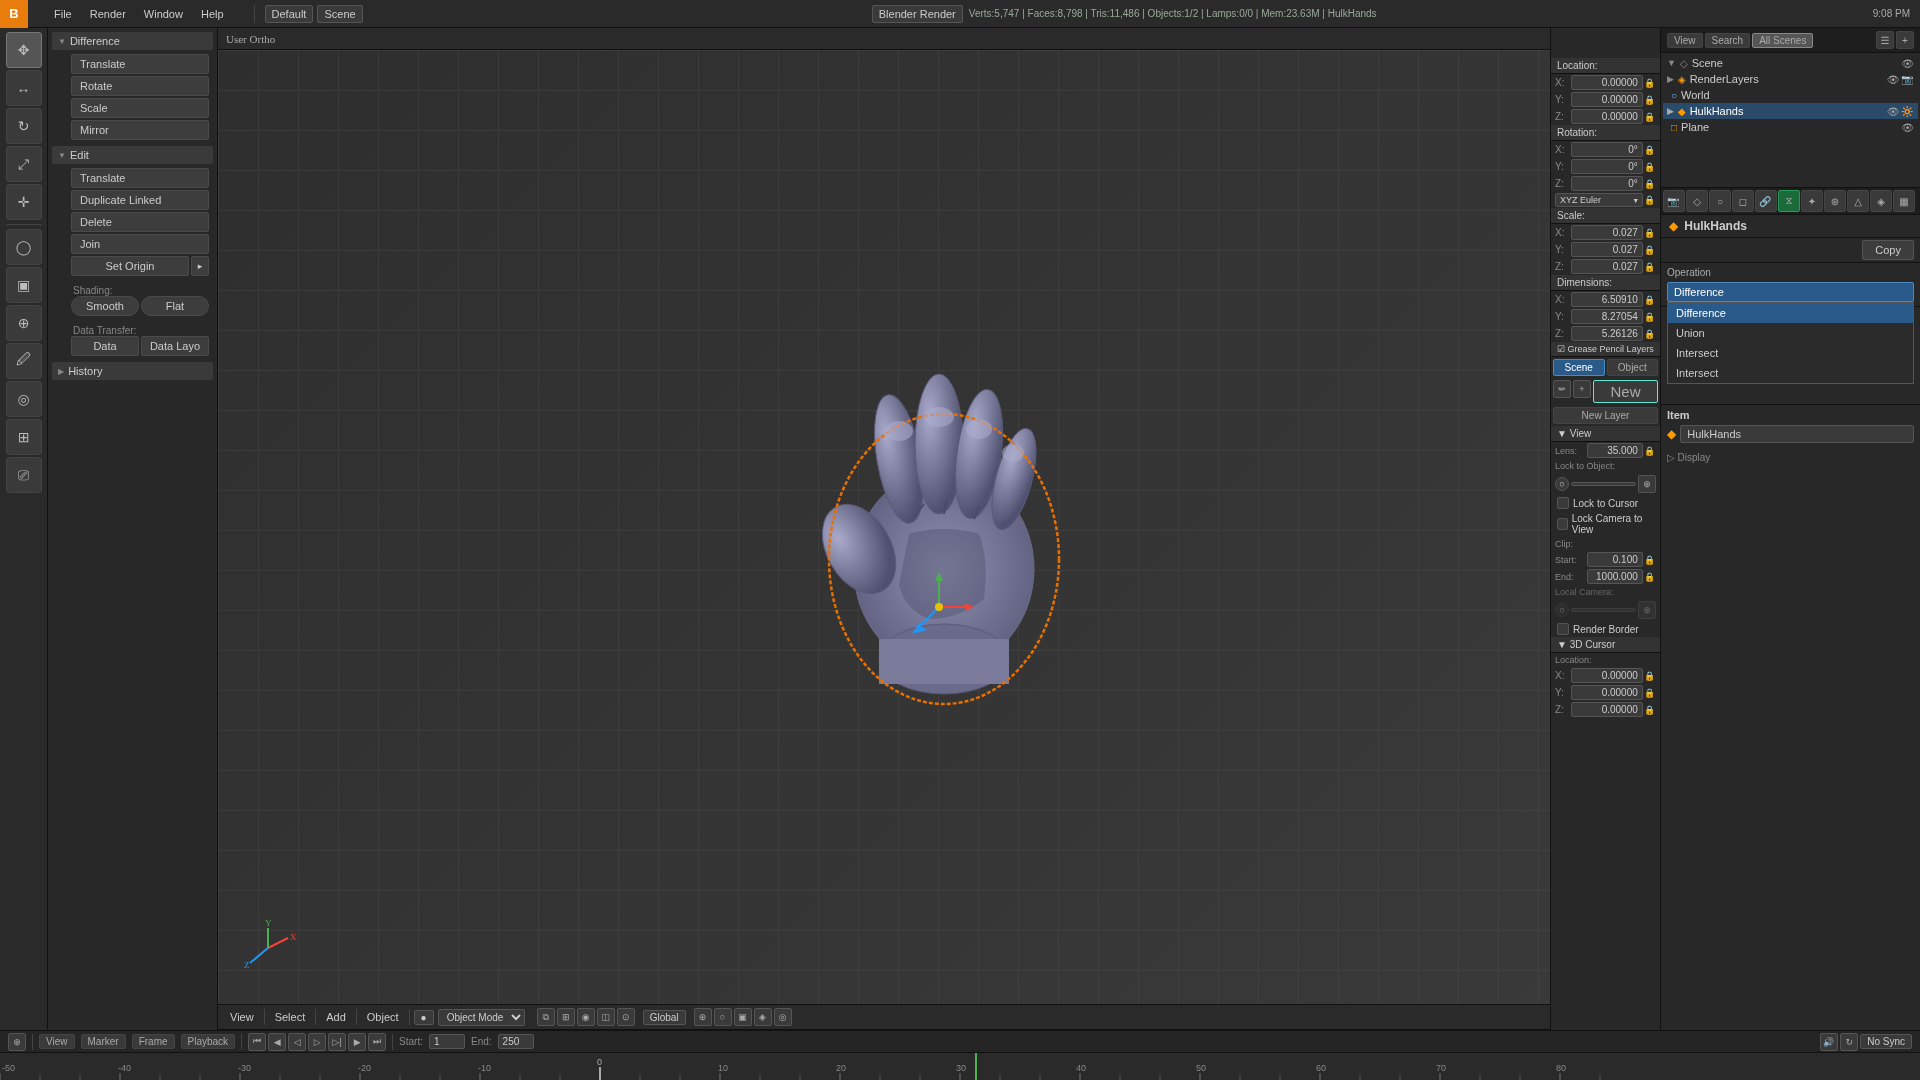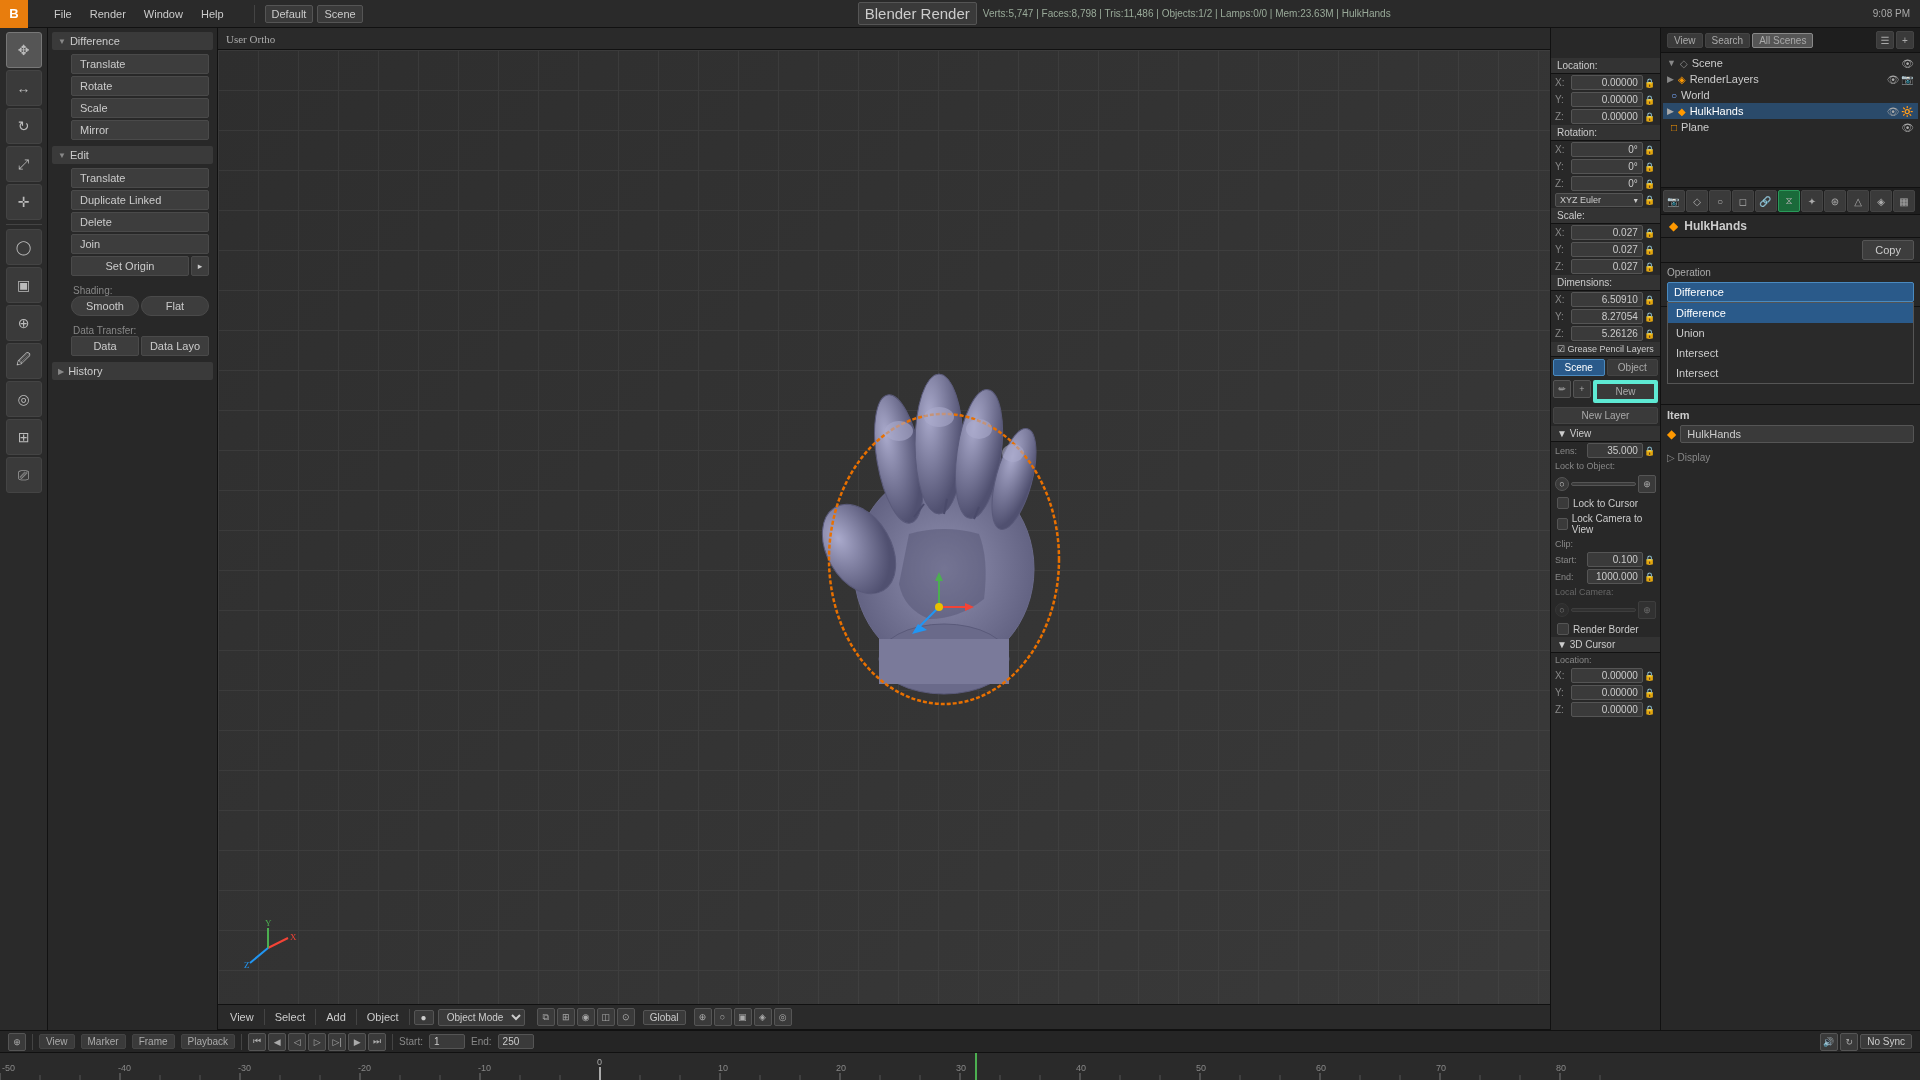--- a/index.html
+++ b/index.html
@@ -44,21 +44,21 @@
     .top-bar-center {
       flex: 1; display: flex; align-items: center; justify-content: center;
       gap: 6px;
     }
     .engine-selector {
       background: #3a3a3a;
       border: 1px solid #555;
       color: #ccc;
       padding: 2px 6px;
       border-radius: 2px;
-      font-size: 15px;
+      font-size: 11px;
       margin-left: 7px;
     }
     .top-bar-right {
       display: flex; align-items: center; gap: 6px; padding-right: 10px;
       font-size: 10px; color: #aaa;
     }
     .info-text { color: #9a9; font-size: 10px; }
 
     
     #left-toolbar {
@@ -1096,21 +1096,21 @@
     <span style="cursor:pointer;">☑</span>
     <span>Grease Pencil Layers</span>
   </div>
   <div style="display:flex;gap:2px;padding:2px;">
     <div style="flex:1;text-align:center;background:#2a5a8a;border:1px solid #4a8abf;color:white;padding:2px 4px;cursor:pointer;font-size:10px;border-radius:2px;">Scene</div>
     <div style="flex:1;text-align:center;background:#3a3a3a;border:1px solid #444;color:#aaa;padding:2px 4px;cursor:pointer;font-size:10px;border-radius:2px;">Object</div>
   </div>
   <div style="display:flex;gap:2px;padding:2px;">
     <div class="vp-icon-btn">✏</div>
     <div class="vp-icon-btn">+</div>
-    <div style="flex:1;text-align:center;background:#3a3a3a;border:4px solid #5eead4;color:#aaa;padding:2px 4px;cursor:pointer;font-size:10px;border-radius:2px;">New</div>
+    <div style="flex:1;text-align:center;background:#3a3a3a;border:1px solid #5eead4;color:#aaa;padding:2px 4px;cursor:pointer;font-size:15px;border-radius:2px;">New</div>
   </div>
   <div style="padding:2px;">
     <div style="text-align:center;background:#3a3a3a;border:1px solid #444;color:#aaa;padding:2px 4px;cursor:pointer;font-size:10px;border-radius:2px;width:100%;">New Layer</div>
   </div>
 
   <div class="num-section-title">▼ <span>View</span></div>
   <div class="num-row">
     <span class="num-label" style="min-width:30px;font-size:9px;">Lens:</span>
     <div class="num-field">35.000</div>
     <span class="num-lock">🔒</span>

